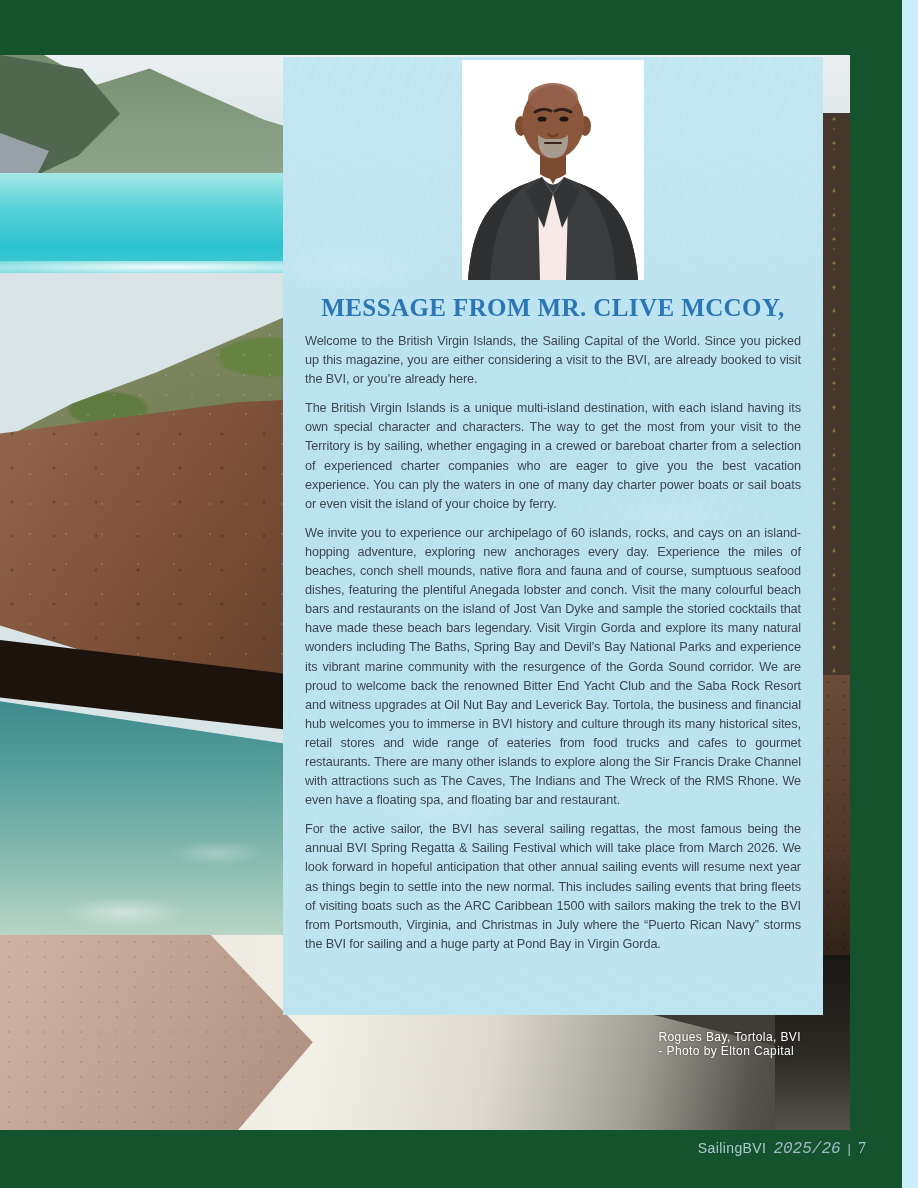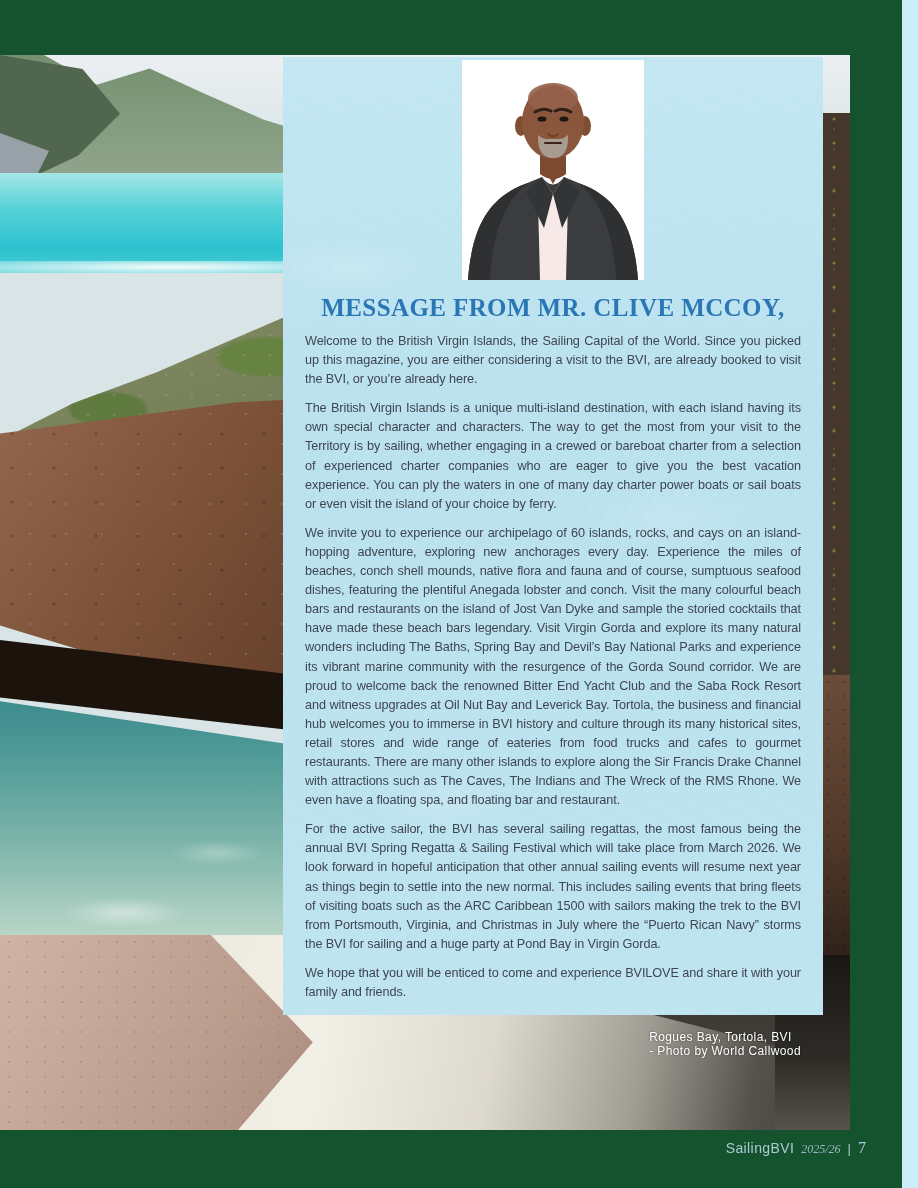--- a/index.html
+++ b/index.html
@@ -91,21 +91,21 @@
      font-family:"Liberation Serif",serif;font-weight:bold;font-size:25px;line-height:30px;letter-spacing:.4px;}
   .bodytext{margin-top:9px;}
   .bodytext p{margin:0 0 10px 0;text-align:justify;color:#3f4551;
      font-size:12.7px;line-height:19.1px;letter-spacing:-.1px;}
 
   
   #caption{position:absolute;top:1031px;right:101px;text-align:left;color:#ffffff;
      font-size:12px;line-height:13.5px;letter-spacing:.4px;text-shadow:0 0 2px rgba(0,0,0,.5);}
   #footer{position:absolute;top:1139px;right:36px;display:flex;align-items:baseline;gap:7px;}
   .f-mag{font-size:14px;color:#aec9d3;letter-spacing:.4px;}
-  .f-ed{font-family:Liberation Serif, serif;font-style:italic;font-size:12px;color:#9db9c6;}
+  .f-ed{font-family:Liberation Mono, monospace;font-style:italic;font-size:16px;color:#9db9c6;}
   .f-sep{font-size:13px;color:#a9c6d2;}
   .f-num{font-family:"Liberation Serif",serif;font-size:16px;color:#a9cbdd;}
 </style>
 </head>
 <body>
 
 <div id="page">
 
   <div id="photo">
     <div class="layer sky"></div>
@@ -156,27 +156,26 @@
 
     <div class="title">
       <div>MESSAGE FROM MR. CLIVE MCCOY,</div>
     </div>
 
     <div class="bodytext">
       <p>Welcome to the British Virgin Islands, the Sailing Capital of the World. Since you picked up this magazine, you are either considering a visit to the BVI, are already booked to visit the BVI, or you’re already here.</p>
       <p>The British Virgin Islands is a unique multi-island destination, with each island having its own special character and characters. The way to get the most from your visit to the Territory is by sailing, whether engaging in a crewed or bareboat charter from a selection of experienced charter companies who are eager to give you the best vacation experience.  You can ply the waters in one of many day charter power boats or sail boats or even visit the island of your choice by ferry.</p>
       <p>We invite you to experience our archipelago of 60 islands, rocks, and cays on an island-hopping adventure, exploring new anchorages every day. Experience the miles of beaches, conch shell mounds, native flora and fauna and of course, sumptuous seafood dishes, featuring the plentiful Anegada lobster and conch. Visit the many colourful beach bars and restaurants on the island of Jost Van Dyke and sample the storied cocktails that have made these beach bars legendary. Visit Virgin Gorda and explore its many natural wonders including The Baths, Spring Bay and Devil’s Bay National Parks and experience its vibrant marine community with the resurgence of the Gorda Sound corridor. We are proud to welcome back the renowned Bitter End Yacht Club and the Saba Rock Resort and witness upgrades at Oil Nut Bay and Leverick Bay. Tortola, the business and financial hub welcomes you to immerse in BVI history and culture through its many historical sites, retail stores and wide range of eateries from food trucks and cafes to gourmet restaurants.  There are many other islands to explore along the Sir Francis Drake Channel with attractions such as The Caves, The Indians and The Wreck of the RMS Rhone. We even have a floating spa, and floating bar and restaurant.</p>
       <p>For the active sailor, the BVI has several sailing regattas, the most famous being the annual BVI Spring Regatta &amp; Sailing Festival which will take place from March 2026. We look forward in hopeful anticipation that other annual sailing events will resume next year as things begin to settle into the new normal. This includes sailing events that bring fleets of visiting boats such as the ARC Caribbean 1500 with sailors making the trek to the BVI from Portsmouth, Virginia, and Christmas in July where the “Puerto Rican Navy” storms the BVI for sailing and a huge party at Pond Bay in Virgin Gorda.</p>
-      <p>We hope that you will be enticed to come and experience BVILOVE and share it with your family and friends.</p>
     </div>
   </div>
 
   <div id="caption">
     <div>Rogues Bay,  Tortola,  BVI</div>
-    <div>- Photo by World Callwood</div>
+    <div>- Photo by Elton Capital</div>
   </div>
 
   <div id="footer">
     <span class="f-mag">SailingBVI</span>
     <span class="f-ed">2025/26</span>
     <span class="f-sep">|</span>
     <span class="f-num">7</span>
   </div>
 
 </div>

